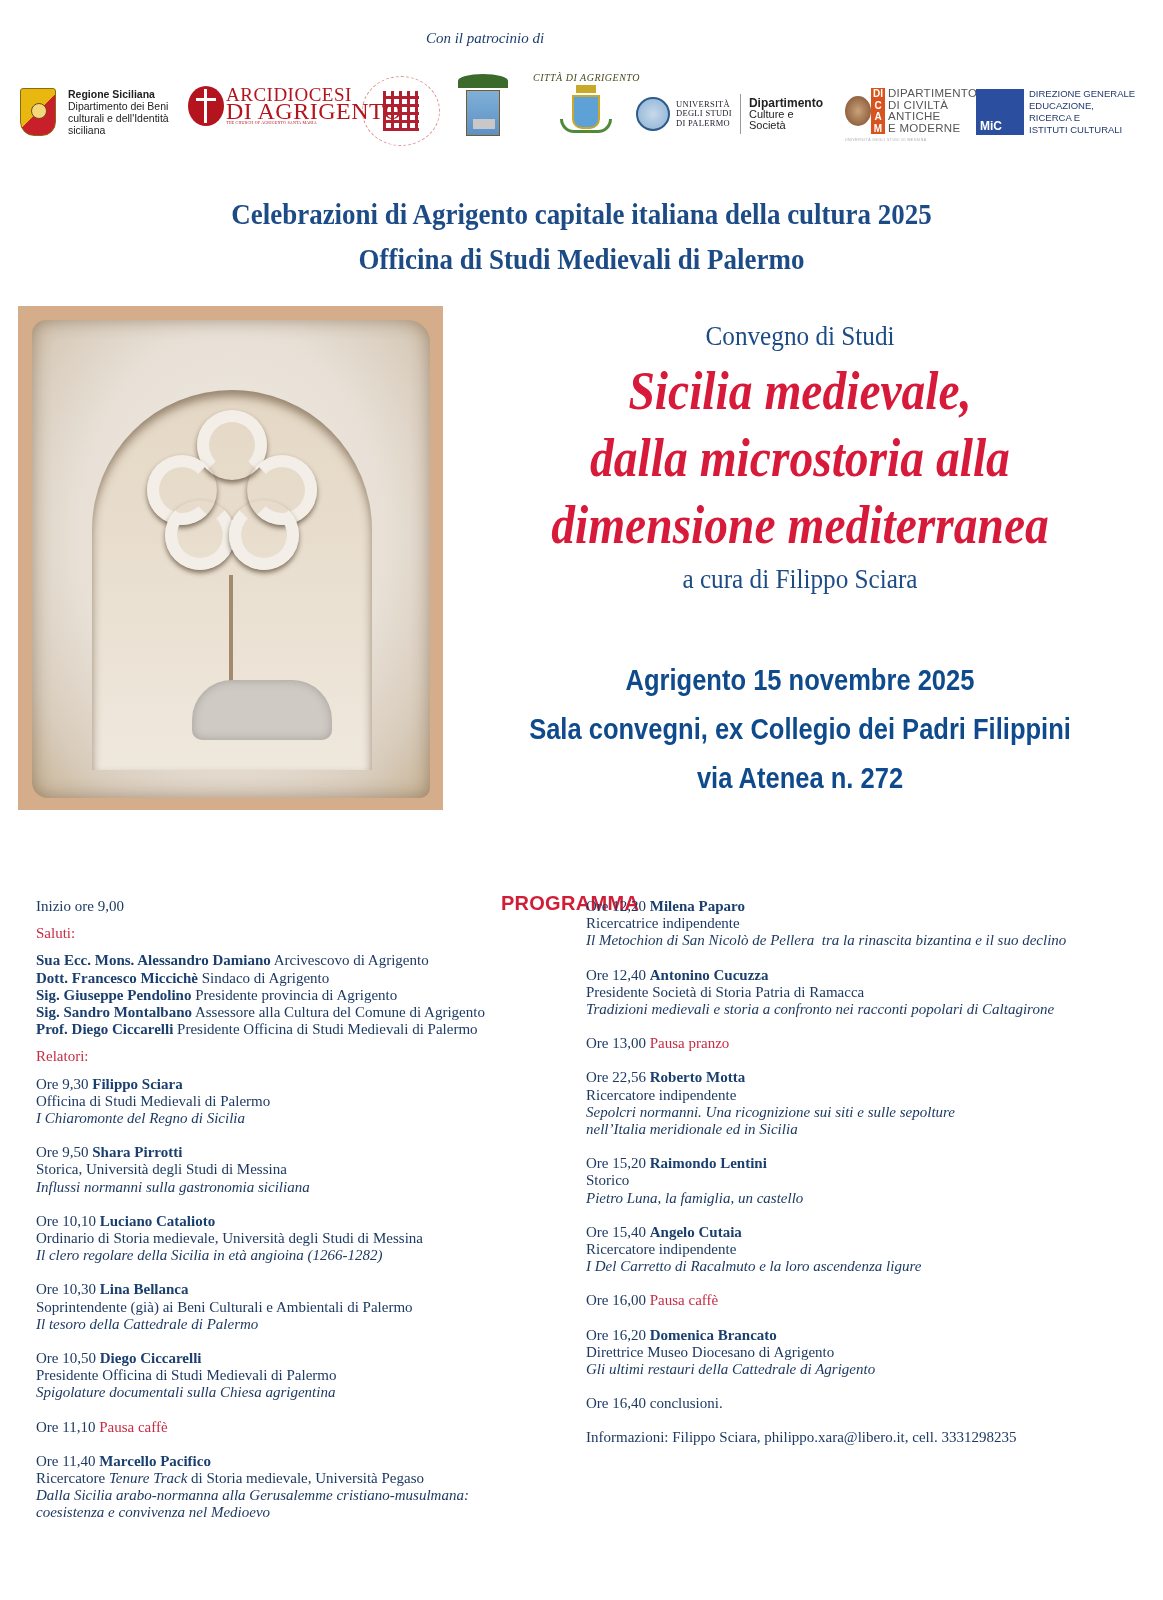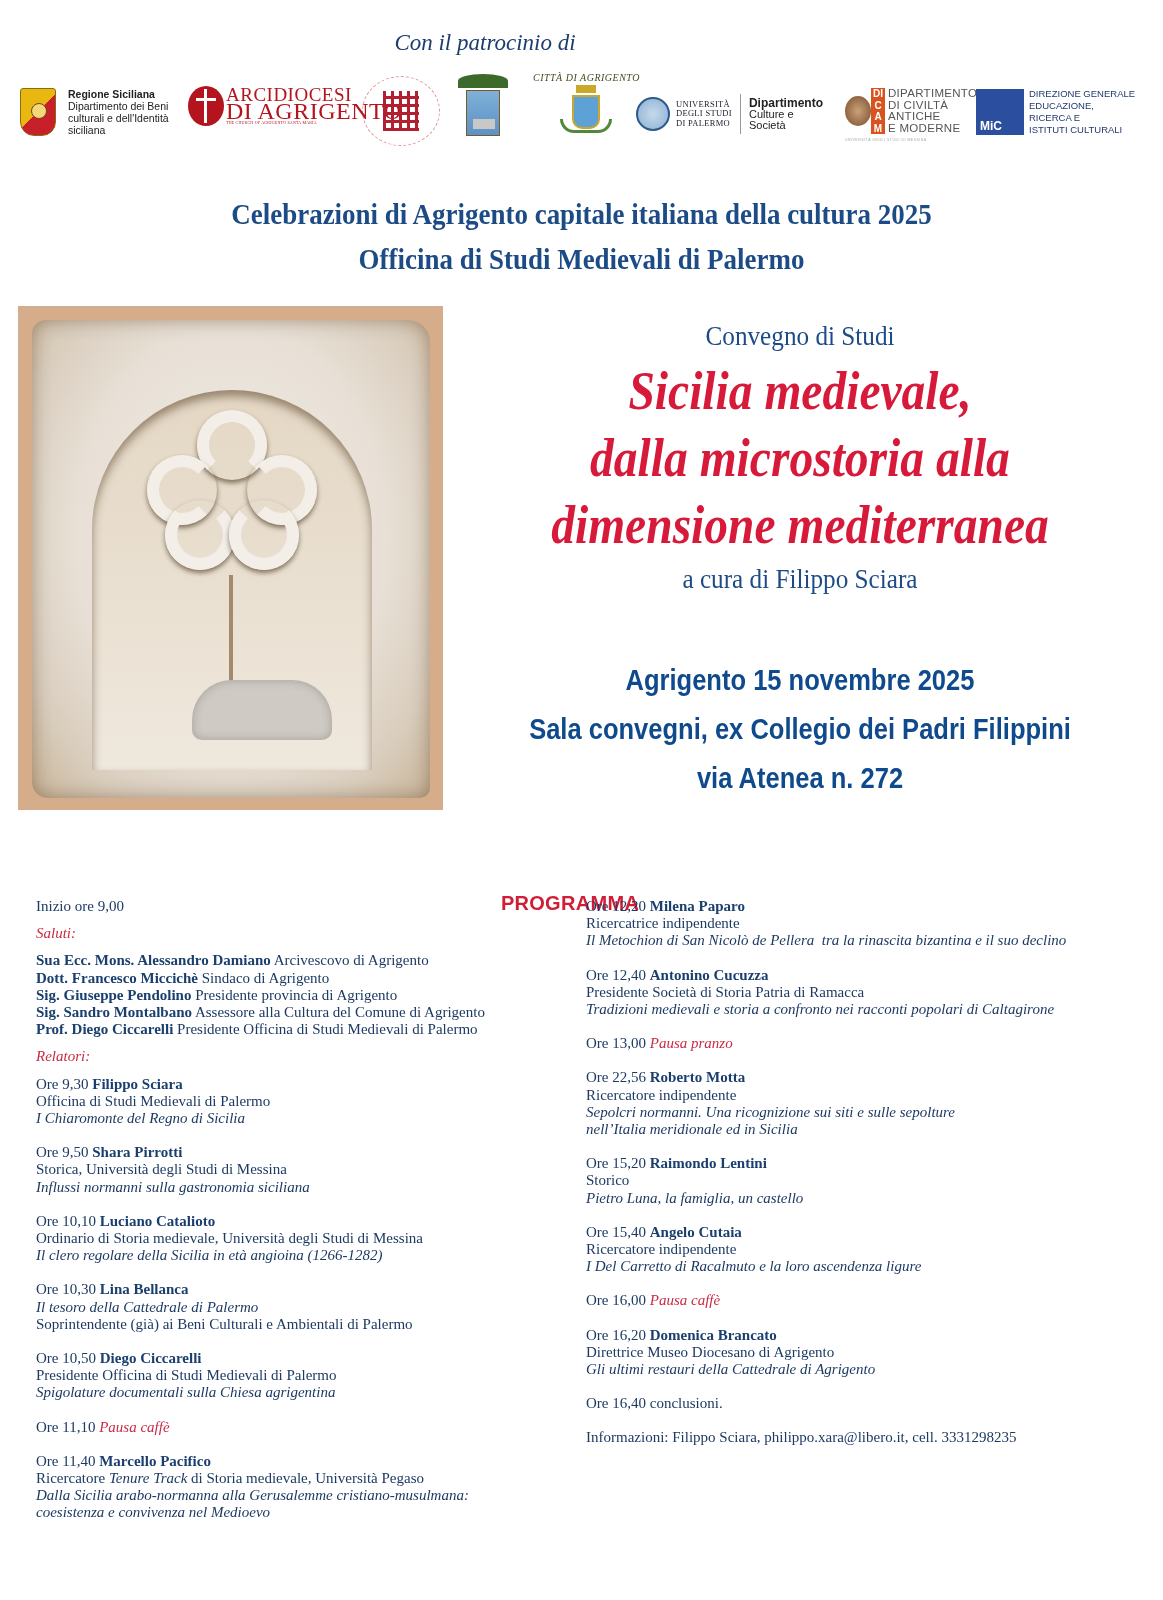--- a/index.html
+++ b/index.html
@@ -1,20 +1,20 @@
 <!DOCTYPE html>
 <html><head>
 <meta charset="utf-8">
 <style>
   * { box-sizing: border-box; margin: 0; padding: 0; }
   html, body { width: 1163px; height: 1600px; background: #ffffff; overflow: hidden; }
   body { position: relative; font-family: "Liberation Serif", serif; color: #1d3a63; }
 
   .patronage { position: absolute; top: 30px; left: 0; width: 970px; text-align: center;
-    font-style: italic; font-size: 23px; color: #1c3d6e; }
+    font-style: italic; font-size: 15px; color: #1c3d6e; }
 
   .logos { position: absolute; top: 74px; left: 0; width: 1163px; height: 90px; }
   .logo { position: absolute; display: flex; align-items: center; }
 
   
   .logo-regione { left: 20px; top: 14px; }
   .shield { width: 36px; height: 48px; background: linear-gradient(135deg,#e8b810 0%,#e8b810 50%,#c8202a 50%,#c8202a 100%);
     border-radius: 3px 3px 14px 14px; position: relative; border: 1px solid #8a6a10; }
   .shield::after { content: ""; position: absolute; left: 10px; top: 14px; width: 14px; height: 14px; border-radius: 50%; background: #f4d77a; border: 1px solid #6b4a10; }
   .regione-text { margin-left: 12px; font-family: "Liberation Sans", sans-serif; font-size: 10.5px; line-height: 12px; color: #222; }
@@ -95,21 +95,21 @@
     font-weight: bold; color: #0f4a8c; font-size: 29px; line-height: 49px; transform: scaleX(0.88); }
 
   .programma-title { position: absolute; left: 0; top: 892px; width: 1140px; text-align: center; font-family: "Liberation Sans", sans-serif;
     font-weight: bold; color: #d11d35; font-size: 20px; letter-spacing: 0.3px; }
 
   .col { position: absolute; font-family: "Liberation Serif", serif; font-size: 15px; line-height: 17.2px; color: #1d3a63; }
   .col-left { left: 36px; top: 898px; width: 540px; }
   .col-right { left: 586px; top: 898px; width: 560px; }
   .block { margin-bottom: 17px; }
   .block.tight { margin-bottom: 10px; }
-  .red { color: #c72c43; font-style: italic; }
+  .red { color: #c72c43; }
   .b { font-weight: bold; color: #1a3f6e; }
   .i { font-style: italic; }
   .line { display: block; white-space: nowrap; }
 </style>
 </head>
 <body>
 
 <div class="patronage">Con il patrocinio di</div>
 
 <div class="logos">
@@ -254,22 +254,22 @@
     <span class="line">Storica, Università degli Studi di Messina</span>
     <span class="line i">Influssi normanni sulla gastronomia siciliana</span>
   </div>
   <div class="block">
     <span class="line"><span>Ore 10,10 </span><span class="b">Luciano Catalioto</span></span>
     <span class="line">Ordinario di Storia medievale, Università degli Studi di Messina</span>
     <span class="line i">Il clero regolare della Sicilia in età angioina (1266-1282)</span>
   </div>
   <div class="block">
     <span class="line"><span>Ore 10,30 </span><span class="b">Lina Bellanca</span></span>
+    <span class="line">Soprintendente (già) ai Beni Culturali e Ambientali di Palermo</span>
     <span class="line i">Il tesoro della Cattedrale di Palermo</span>
-    <span class="line">Soprintendente (già) ai Beni Culturali e Ambientali di Palermo</span>
   </div>
   <div class="block">
     <span class="line"><span>Ore 10,50 </span><span class="b">Diego Ciccarelli</span></span>
     <span class="line">Presidente Officina di Studi Medievali di Palermo</span>
     <span class="line i">Spigolature documentali sulla Chiesa agrigentina</span>
   </div>
   <div class="block">
     <span>Ore 11,10 </span><span class="red">Pausa caffè</span>
   </div>
   <div class="block">

